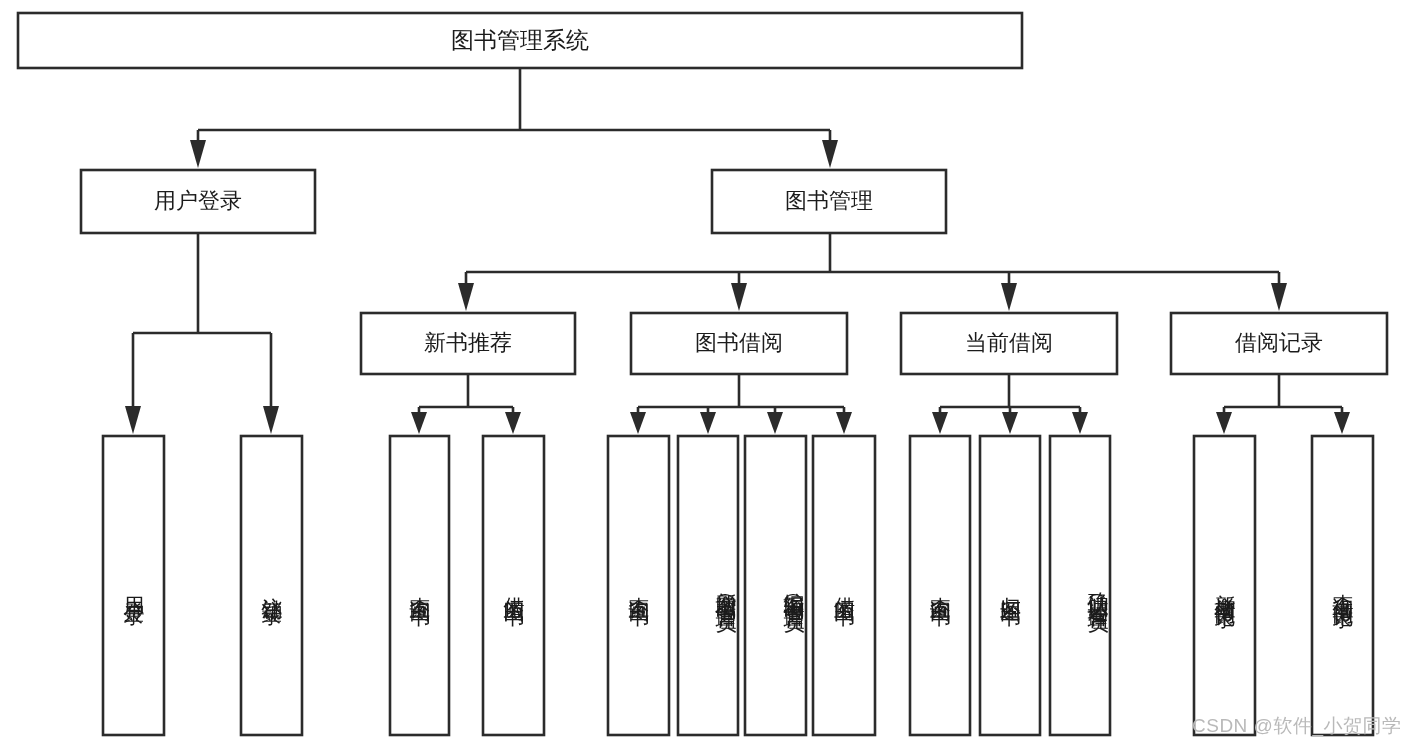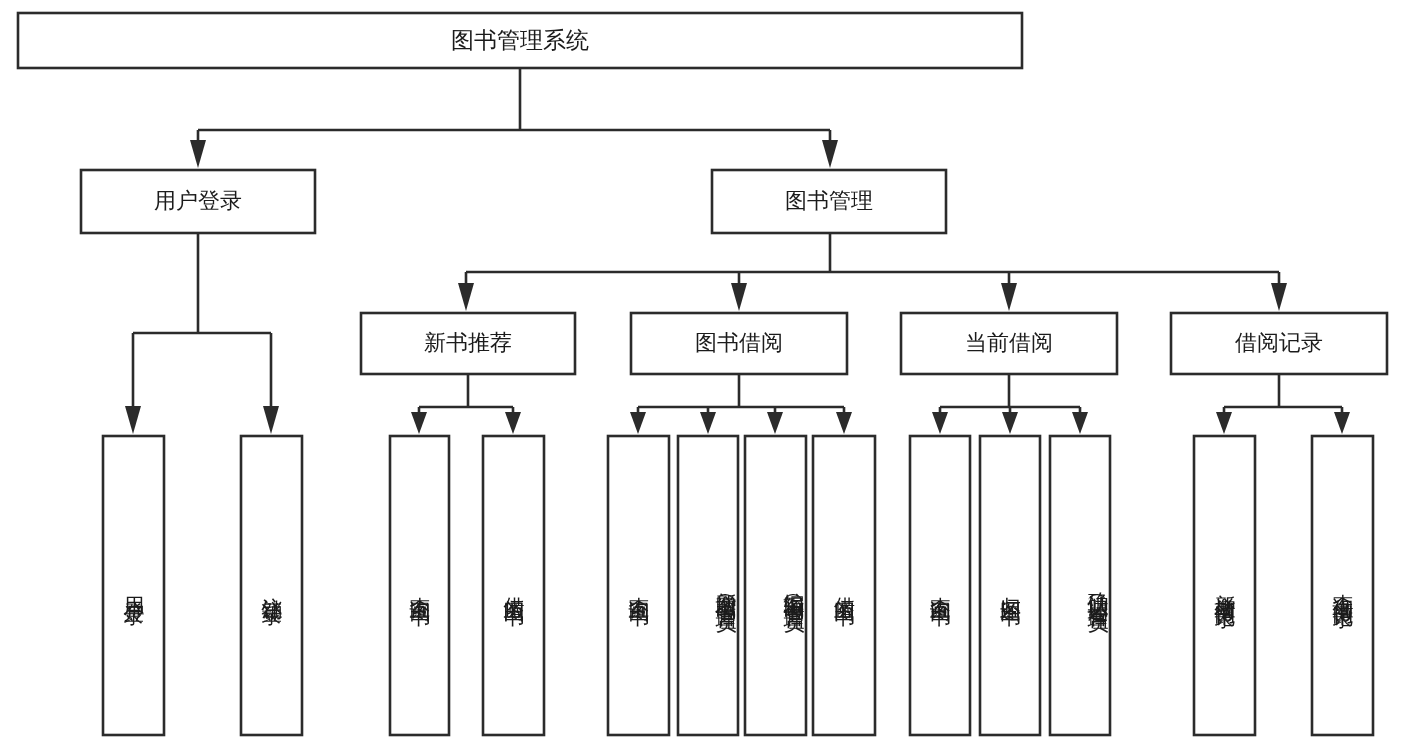--- a/index.html
+++ b/index.html
@@ -219,14 +219,15 @@
   <div class="leaf-label" style="left:608px;  top:436px; width:61px; height:299px;">查询图书</div>
   <div class="leaf-label" style="left:678px;  top:436px; width:60px; height:299px; align-items:flex-start; padding-top:6px; box-sizing:border-box;">新增图书（管理员）</div>
   <div class="leaf-label" style="left:745px;  top:436px; width:61px; height:299px; align-items:flex-start; padding-top:6px; box-sizing:border-box;">编辑图书（管理员）</div>
   <div class="leaf-label" style="left:813px;  top:436px; width:62px; height:299px;">借阅图书</div>
   <div class="leaf-label" style="left:910px;  top:436px; width:60px; height:299px;">查询图书</div>
   <div class="leaf-label" style="left:980px;  top:436px; width:60px; height:299px;">归还图书</div>
   <div class="leaf-label" style="left:1050px; top:436px; width:60px; height:299px; align-items:flex-start; padding-top:6px; box-sizing:border-box;">确认归还（管理员）</div>
   <div class="leaf-label" style="left:1194px; top:436px; width:61px; height:299px;">新增借阅记录</div>
   <div class="leaf-label" style="left:1312px; top:436px; width:61px; height:299px;">查询借阅记录</div>
 
+  <div class="watermark">CSDN @软件_小贺同学</div>
 
 </div>
 
 </body></html>

